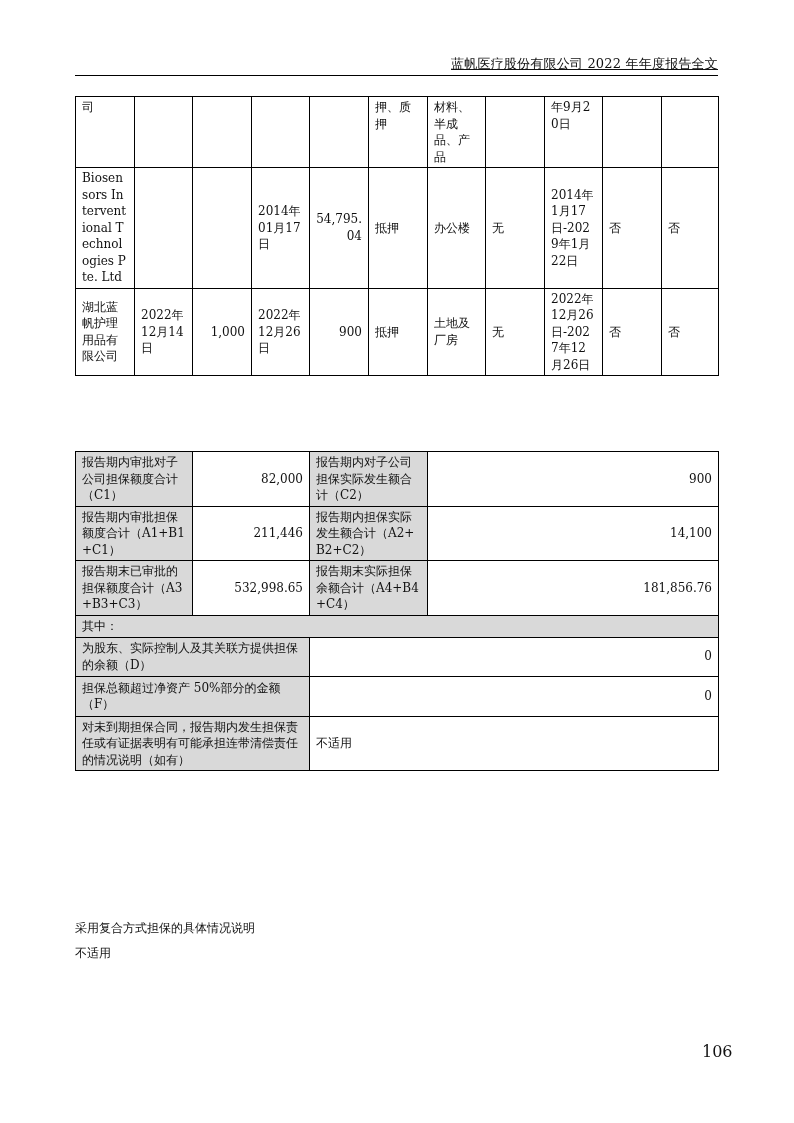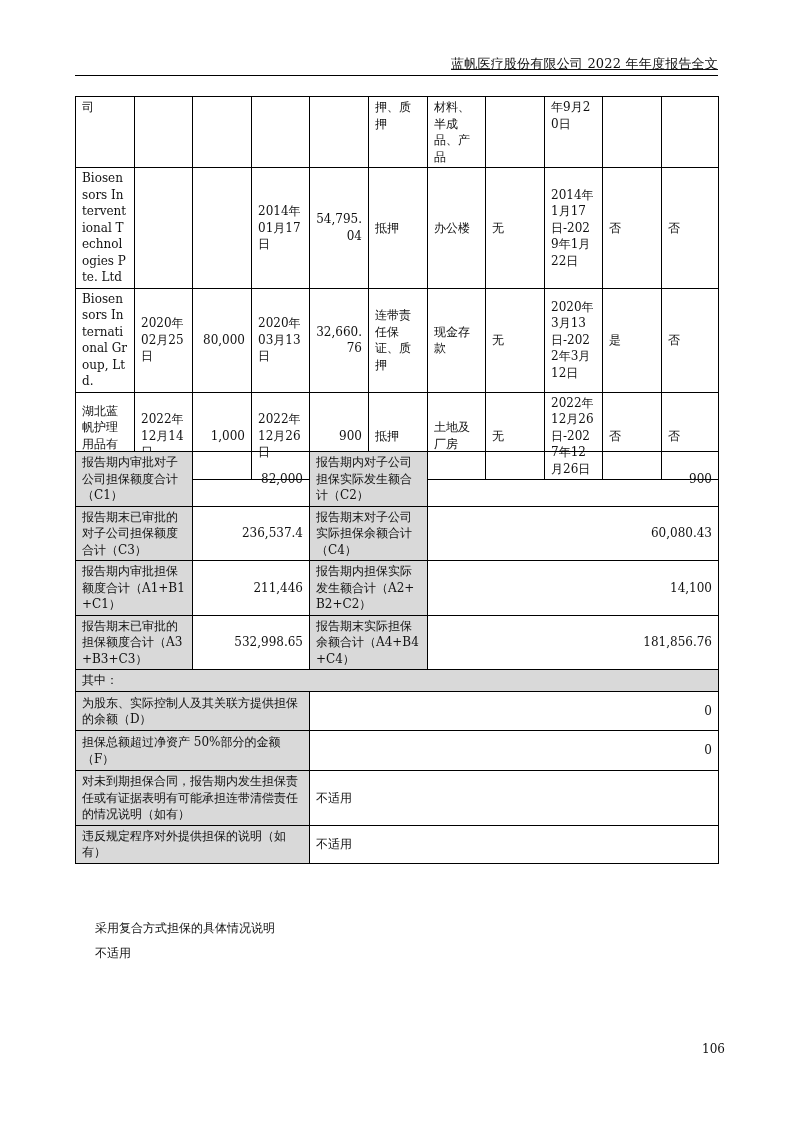--- a/index.html
+++ b/index.html
@@ -8,22 +8,22 @@
   .header-title { position: absolute; right: 76px; top: 55px; font-size: 13px; letter-spacing: 0.2px; text-decoration: underline; }
   .header-rule { position: absolute; left: 75px; right: 76px; top: 75px; border-top: 1px solid #000; height: 0; }
   table { border-collapse: collapse; table-layout: fixed; position: absolute; left: 75px; width: 643px; font-size: 12px; line-height: 16.5px; }
   td { border: 1px solid #000; padding: 2px 6px 2px 6px; vertical-align: middle; word-break: break-all; }
   td.top { vertical-align: top; }
   td.num { text-align: right; }
   td.gray { background: #d9d9d9; }
   td.center { text-align: center; }
   #detail-table { top: 96px; }
   #summary-table { top: 451px; }
-  .note { position: absolute; left: 75px; font-size: 12px; margin-left: 20px; }
-  .page-num { position: absolute; left: 702px; top: 1042px; font-size: 12px; }
+  .note { position: absolute; left: 75px; font-size: 12px; }
+  .page-num { position: absolute; left: 702px; top: 1042px; font-size: 16px; }
 </style>
 </head>
 <body>
 
 <div class="header-title">蓝帆医疗股份有限公司 2022 年年度报告全文</div>
 <div class="header-rule"></div>
 
 <table id="detail-table">
   <colgroup>
     <col style="width:59px">
@@ -58,33 +58,20 @@
     <td class="num"></td>
     <td>2014年01月17日</td>
     <td class="num">54,795.04</td>
     <td>抵押</td>
     <td>办公楼</td>
     <td>无</td>
     <td>2014年1月17日-2029年1月22日</td>
     <td>否</td>
     <td>否</td>
   </tr>
-  <tr style="height:96px">
-    <td>Biosensors International Group, Ltd.</td>
-    <td>2020年02月25日</td>
-    <td class="num">80,000</td>
-    <td>2020年03月13日</td>
-    <td class="num">32,660.76</td>
-    <td>连带责任保证、质押</td>
-    <td>现金存款</td>
-    <td>无</td>
-    <td>2020年3月13日-2022年3月12日</td>
-    <td>是</td>
-    <td>否</td>
-  </tr>
   <tr style="height:83px">
     <td>湖北蓝帆护理用品有限公司</td>
     <td>2022年12月14日</td>
     <td class="num">1,000</td>
     <td>2022年12月26日</td>
     <td class="num">900</td>
     <td>抵押</td>
     <td>土地及厂房</td>
     <td>无</td>
     <td>2022年12月26日-2027年12月26日</td>
@@ -102,26 +89,20 @@
       <col style="width:291px">
   </colgroup>
   <tbody>
       <tr style="height:53px">
     <td class="gray">报告期内审批对子公司担保额度合计（C1）</td>
     <td class="num">82,000</td>
     <td class="gray">报告期内对子公司担保实际发生额合计（C2）</td>
     <td class="num">900</td>
   </tr>
   <tr style="height:53px">
-    <td class="gray">报告期末已审批的对子公司担保额度合计（C3）</td>
-    <td class="num">236,537.4</td>
-    <td class="gray">报告期末对子公司实际担保余额合计（C4）</td>
-    <td class="num">60,080.43</td>
-  </tr>
-  <tr style="height:53px">
     <td class="gray">报告期内审批担保额度合计（A1+B1+C1）</td>
     <td class="num">211,446</td>
     <td class="gray">报告期内担保实际发生额合计（A2+B2+C2）</td>
     <td class="num">14,100</td>
   </tr>
   <tr style="height:54px">
     <td class="gray">报告期末已审批的担保额度合计（A3+B3+C3）</td>
     <td class="num">532,998.65</td>
     <td class="gray">报告期末实际担保余额合计（A4+B4+C4）</td>
     <td class="num">181,856.76</td>
@@ -134,23 +115,19 @@
     <td class="num" colspan="2">0</td>
   </tr>
   <tr style="height:40px">
     <td class="gray" colspan="2">担保总额超过净资产 50%部分的金额（F）</td>
     <td class="num" colspan="2">0</td>
   </tr>
   <tr style="height:50px">
     <td class="gray" colspan="2">对未到期担保合同，报告期内发生担保责任或有证据表明有可能承担连带清偿责任的情况说明（如有）</td>
     <td colspan="2">不适用</td>
   </tr>
-  <tr style="height:37px">
-    <td class="gray" colspan="2">违反规定程序对外提供担保的说明（如有）</td>
-    <td colspan="2">不适用</td>
-  </tr>
 </tbody>
   </table>
 
 <div class="note" style="top:920px">采用复合方式担保的具体情况说明</div>
 <div class="note" style="top:945px">不适用</div>
 
 <div class="page-num">106</div>
 
 </body></html>

